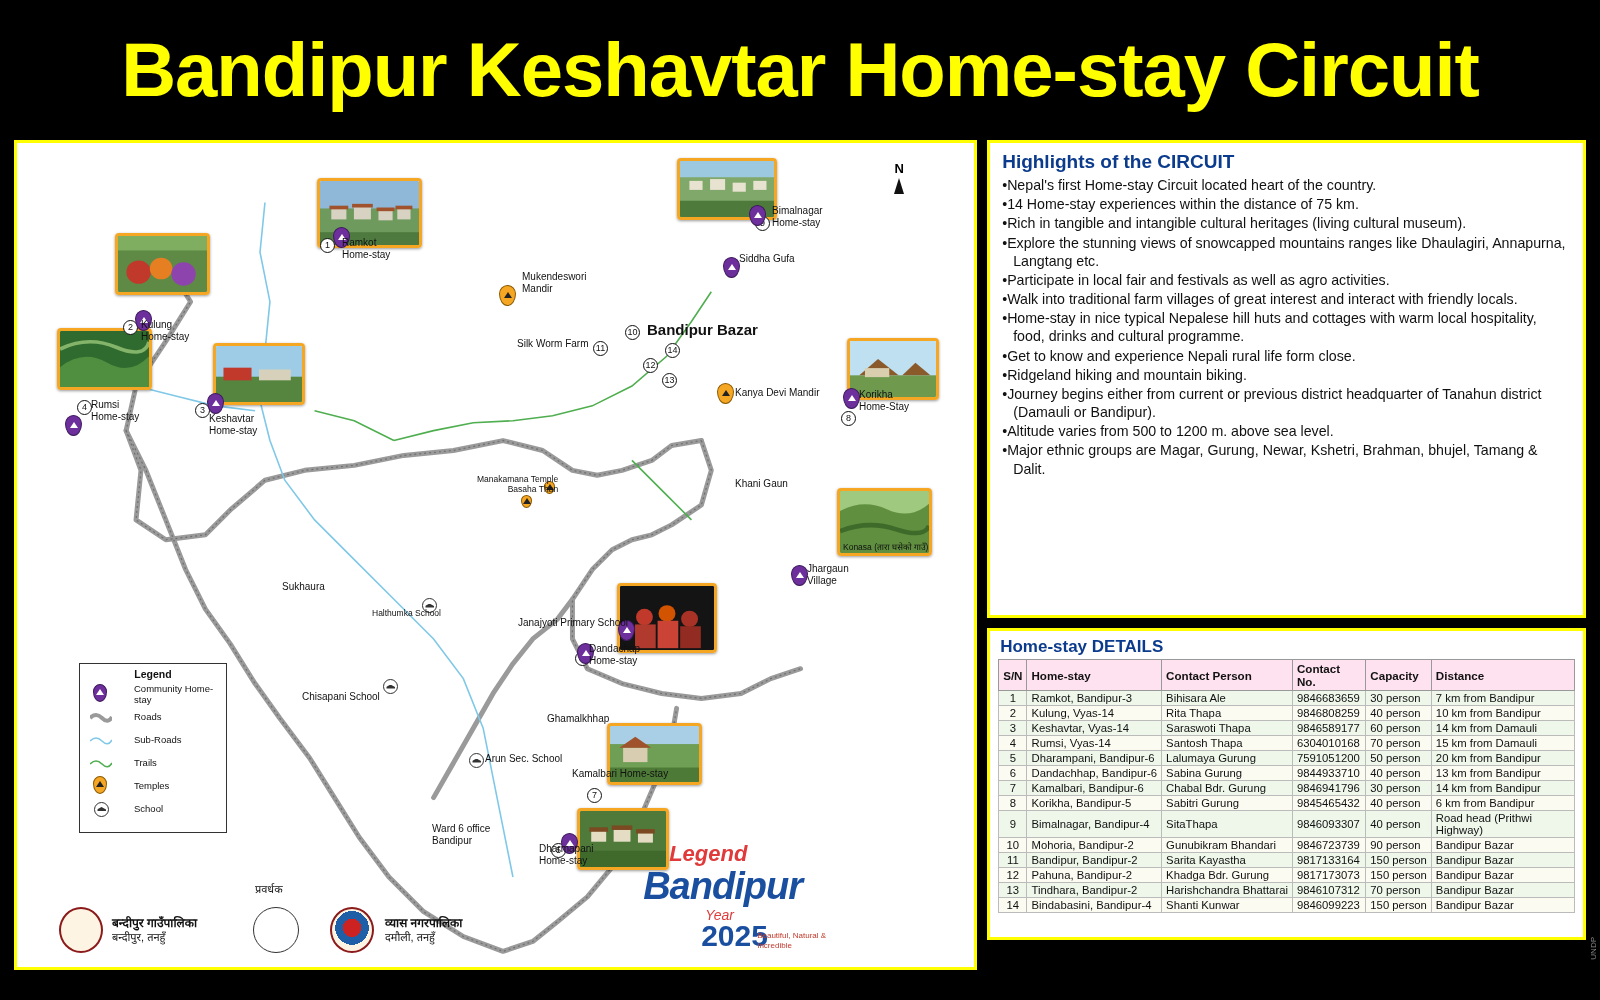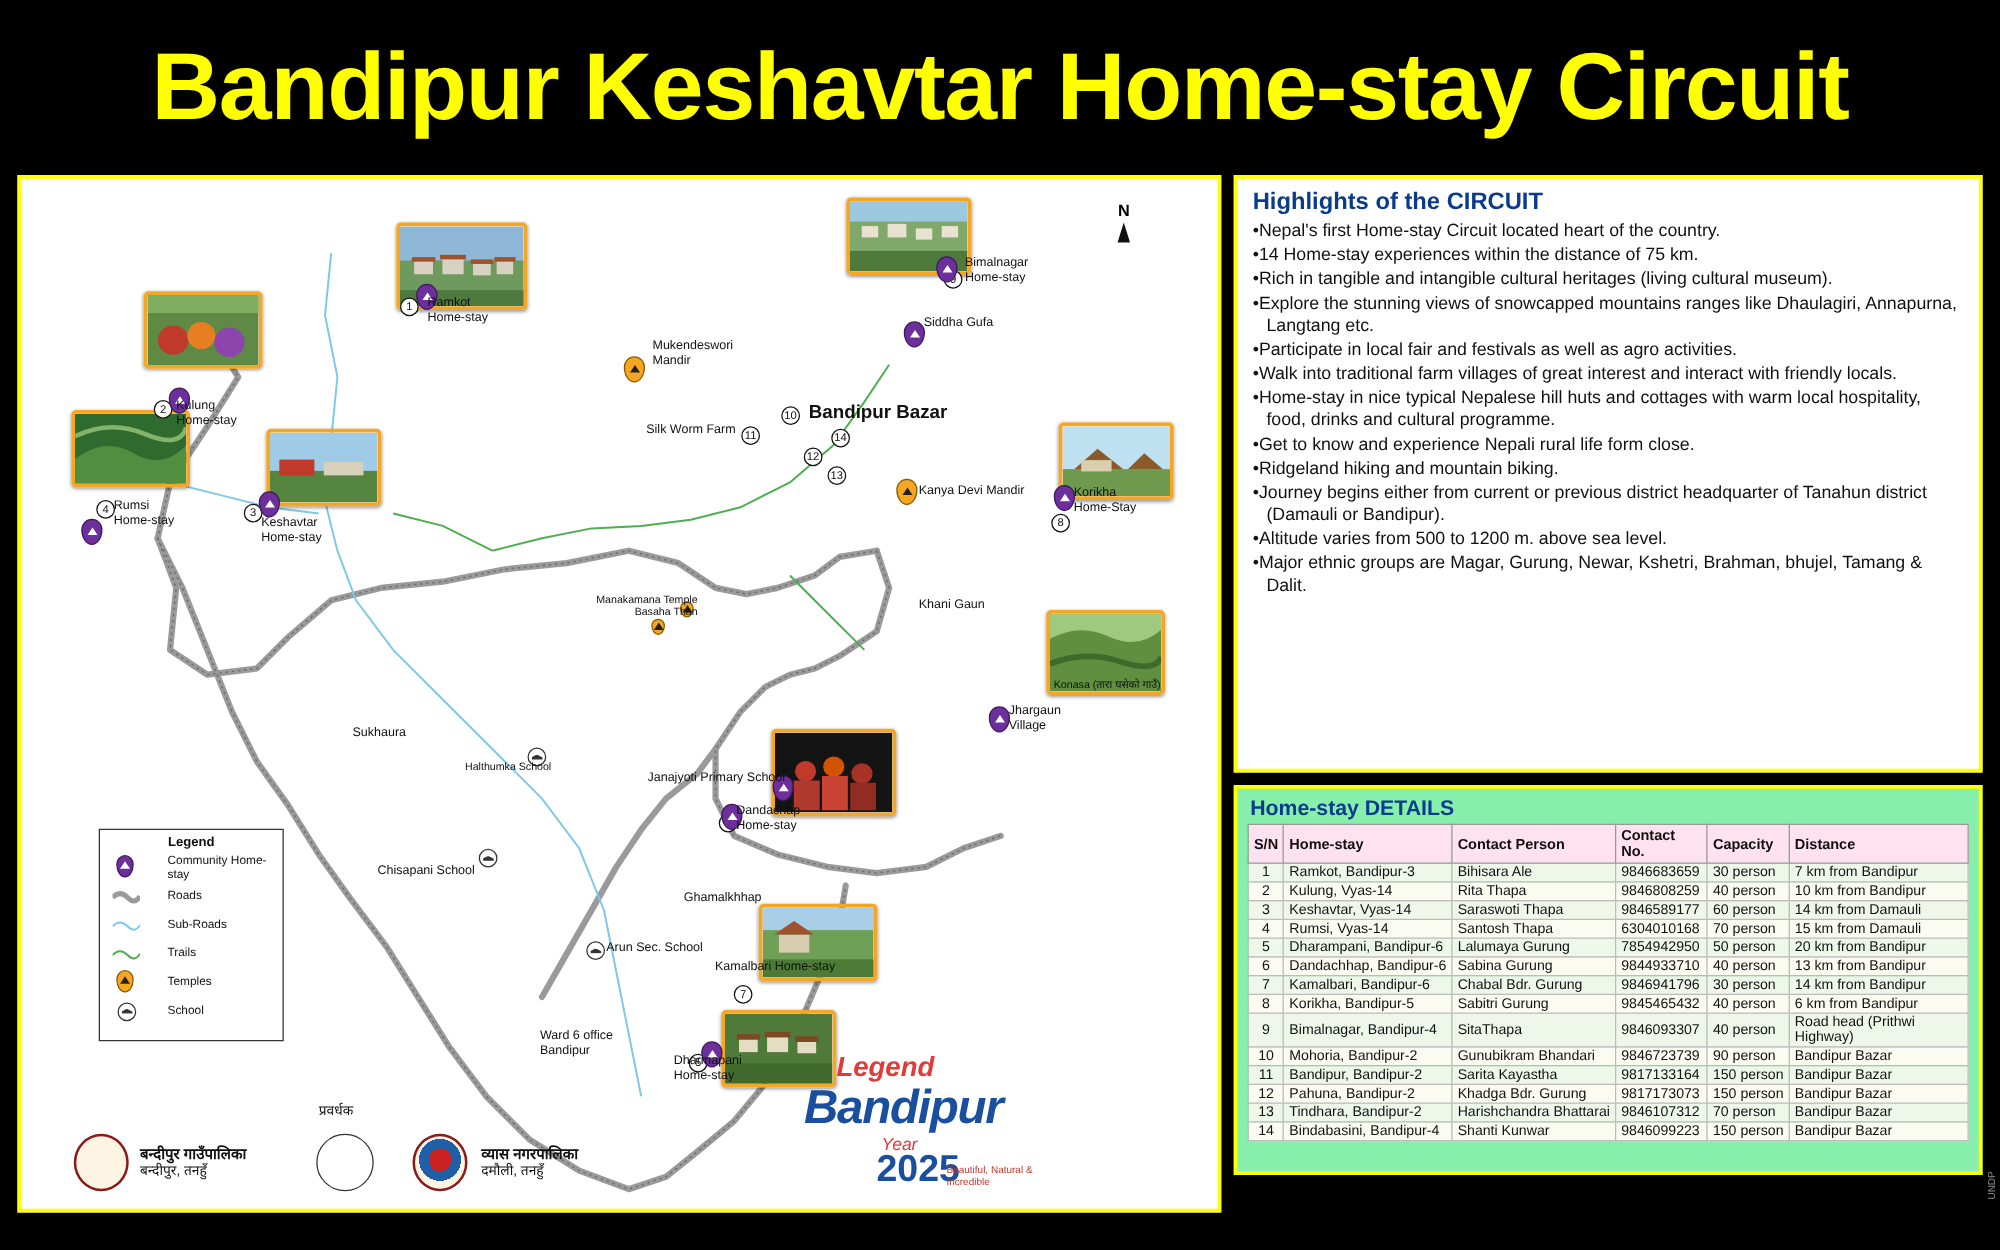--- a/index.html
+++ b/index.html
@@ -112,21 +112,21 @@
   }
   #highlights h2 { margin:0 0 3px 0; font-size:19px; color:#0b3b8c; font-weight:bold; }
   #highlights ul { list-style:none; margin:0; padding:0; }
   #highlights li {
     font-size:14.2px; color:#111; line-height:1.28; margin-bottom:1px;
     padding-left:11px; text-indent:-11px;
   }
   #highlights li::before { content:"\2022 "; }
   
   #details {
-    background:#86efac; border:3px solid #ffff00; padding:6px 8px 6px 8px;
+    background:#ffffff; border:3px solid #ffff00; padding:6px 8px 6px 8px;
     height:312px; overflow:hidden;
   }
   #details h2 { margin:0 0 2px 2px; font-size:17px; color:#0b3b8c; font-weight:bold; }
   table { border-collapse:collapse; width:100%; font-size:11.3px; color:#111; }
   th {
     background:#ffe2f0; border:1px solid #999; font-size:11.6px; padding:2px 4px;
     text-align:left; color:#111;
   }
   td { border:1px solid #bbb; padding:1px 4px; white-space:nowrap; }
   tbody tr:nth-child(odd)  td { background:#eef7ea; }
@@ -506,21 +506,21 @@
             <td>Rumsi, Vyas-14</td>
             <td>Santosh Thapa</td>
             <td>6304010168</td>
             <td>70 person</td>
             <td>15 km from Damauli</td>
           </tr>
           <tr>
             <td class="c">5</td>
             <td>Dharampani, Bandipur-6</td>
             <td>Lalumaya Gurung</td>
-            <td>7854942950</td>
+            <td>7591051200</td>
             <td>50 person</td>
             <td>20 km from Bandipur</td>
           </tr>
           <tr>
             <td class="c">6</td>
             <td>Dandachhap, Bandipur-6</td>
             <td>Sabina Gurung</td>
             <td>9844933710</td>
             <td>40 person</td>
             <td>13 km from Bandipur</td>

